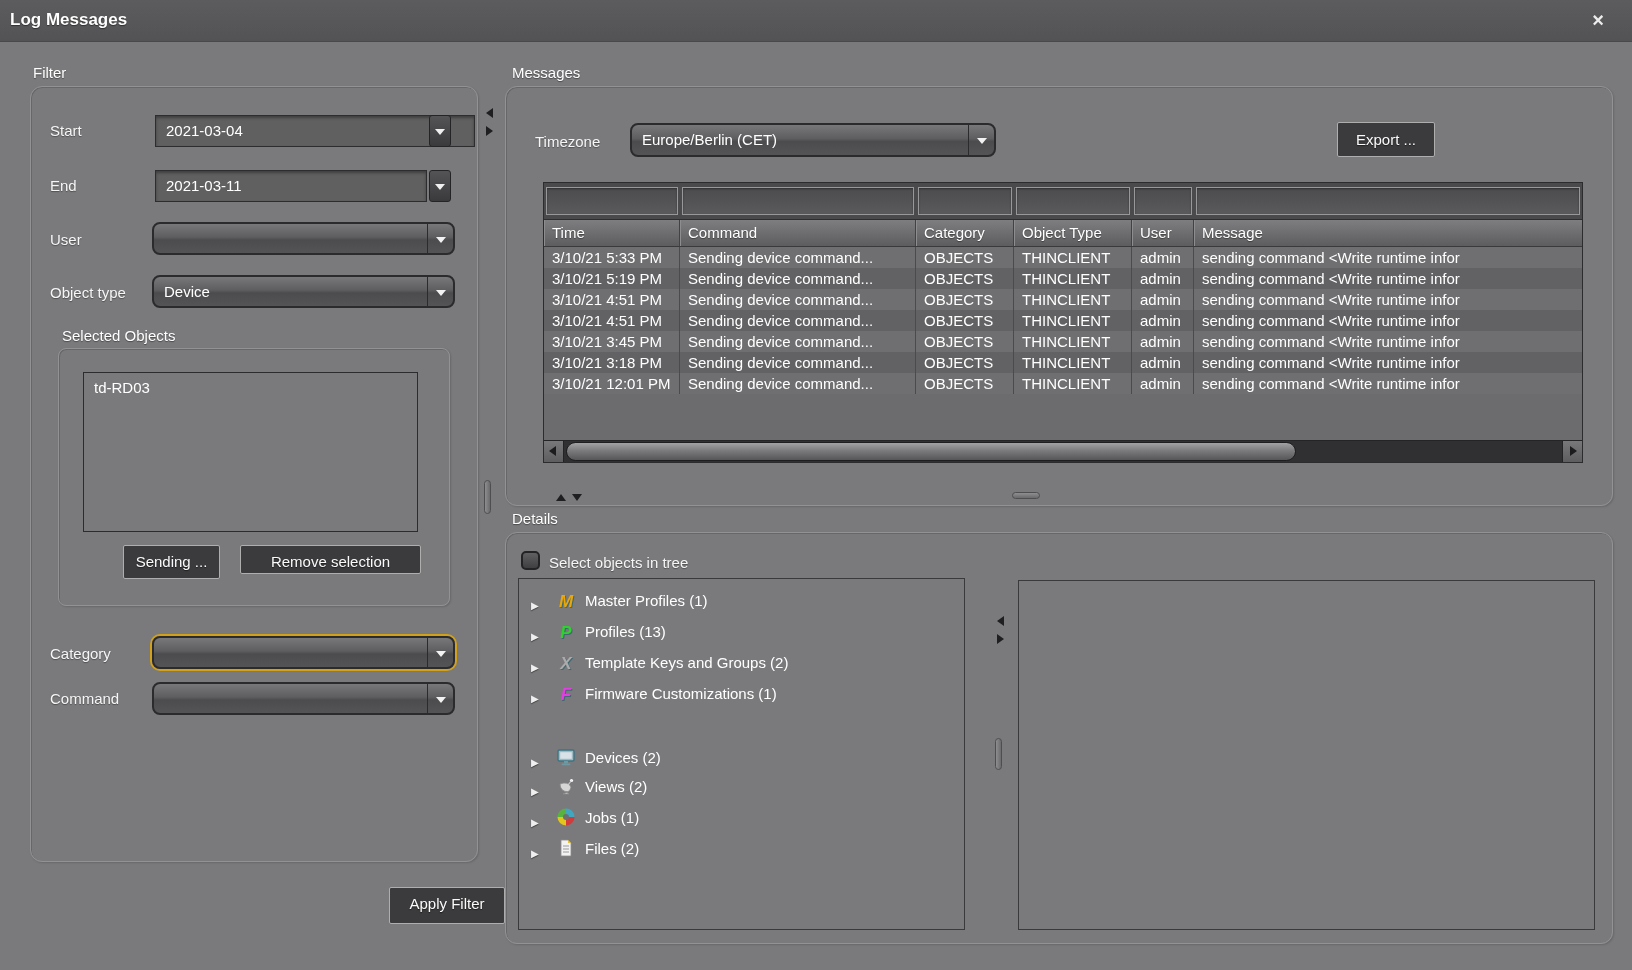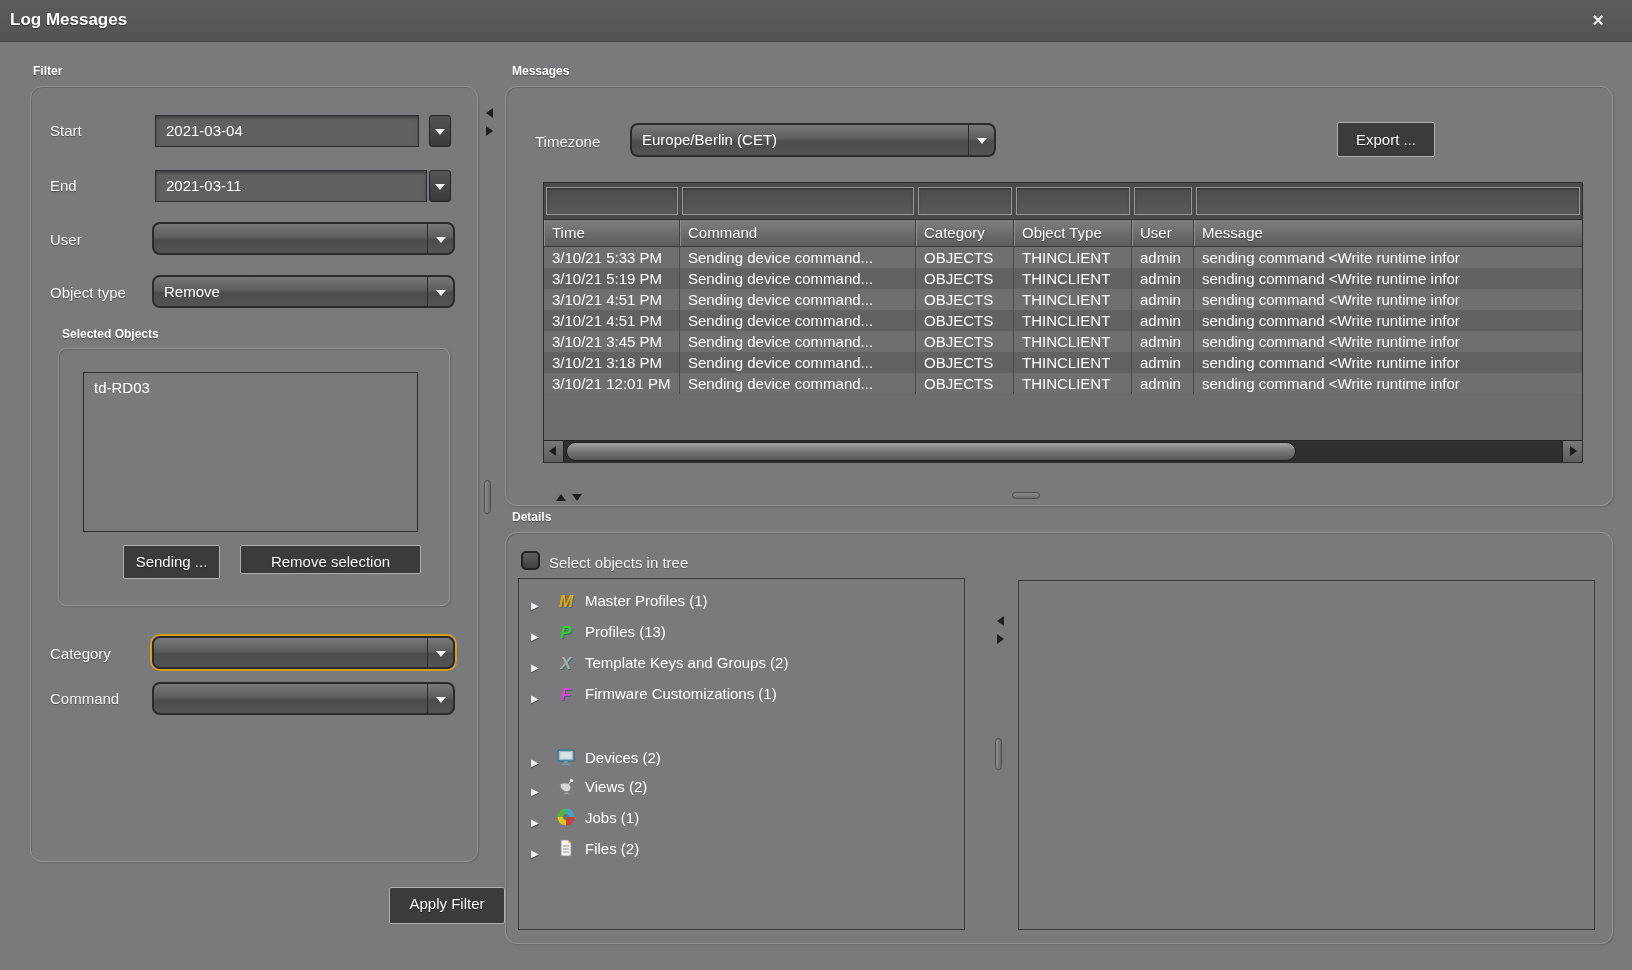--- a/index.html
+++ b/index.html
@@ -20,21 +20,21 @@
     position:absolute; left:10px; top:10px;
     font-size:17px; font-weight:bold; color:#ffffff;
     text-shadow:0 1px 1px rgba(0,0,0,.45);
   }
   .titlebar .close {
     position:absolute; right:22px; top:8px; width:24px; height:24px;
     font-size:20px; font-weight:bold; color:#ededed; text-align:center; line-height:24px;
     cursor:default;
   }
   .group-label {
-    position:absolute; font-size:12px; font-weight:bold; color:#ffffff;
+    position:absolute; font-size:15px; font-weight:normal; color:#ffffff;
     text-shadow:0 1px 1px rgba(0,0,0,.4);
   }
   .group-box {
     position:absolute; border:1px solid #929294; border-radius:12px;
     box-shadow:inset 1px 1px 0 rgba(0,0,0,.15), 1px 1px 2px rgba(0,0,0,.15);
   }
   .field-label { position:absolute; font-size:15px; color:#f6f6f6; text-shadow:0 1px 1px rgba(0,0,0,.35); }
 
   
   .datefield {
@@ -153,36 +153,36 @@
 
 <div class="titlebar">
   <div class="title">Log Messages</div>
   <div class="close">×</div>
 </div>
 
 <div class="group-label" style="left:33px; top:64px;">Filter</div>
 <div class="group-box" style="left:30px; top:86px; width:448px; height:776px;"></div>
 
 <div class="field-label" style="left:50px; top:122px;">Start</div>
-<div class="datefield" style="left:155px; top:115px; width:264px;">2021-03-04</div>
+<div class="datefield" style="left:155px; top:115px; width:320px;">2021-03-04</div>
 <div class="dropbtn" style="left:429px; top:115px;"></div>
 
 <div class="field-label" style="left:50px; top:177px;">End</div>
 <div class="datefield" style="left:155px; top:170px; width:272px;">2021-03-11</div>
 <div class="dropbtn" style="left:429px; top:170px;"></div>
 
 <div class="field-label" style="left:50px; top:231px;">User</div>
 <div class="combo" style="left:152px; top:222px; width:303px;">
   <span></span>
   <span class="arrow"></span>
 </div>
 
 <div class="field-label" style="left:50px; top:284px;">Object type</div>
 <div class="combo" style="left:152px; top:275px; width:303px;">
-  <span>Remove</span>
+  <span>Device</span>
   <span class="arrow"></span>
 </div>
 
 <div class="group-label" style="left:62px; top:327px;">Selected Objects</div>
 <div class="group-box" style="left:58px; top:348px; width:392px; height:258px; border-radius:8px;"></div>
 <div class="listbox" style="left:83px; top:372px; width:335px; height:160px;">
   <div class="list-item">td-RD03</div>
 </div>
 <div class="btn" style="left:123px; top:545px; width:97px; height:34px; line-height:32px;">Sending ...</div>
 <div class="btn" style="left:240px; top:545px; width:181px; height:29px; line-height:32px;">Remove selection</div>

